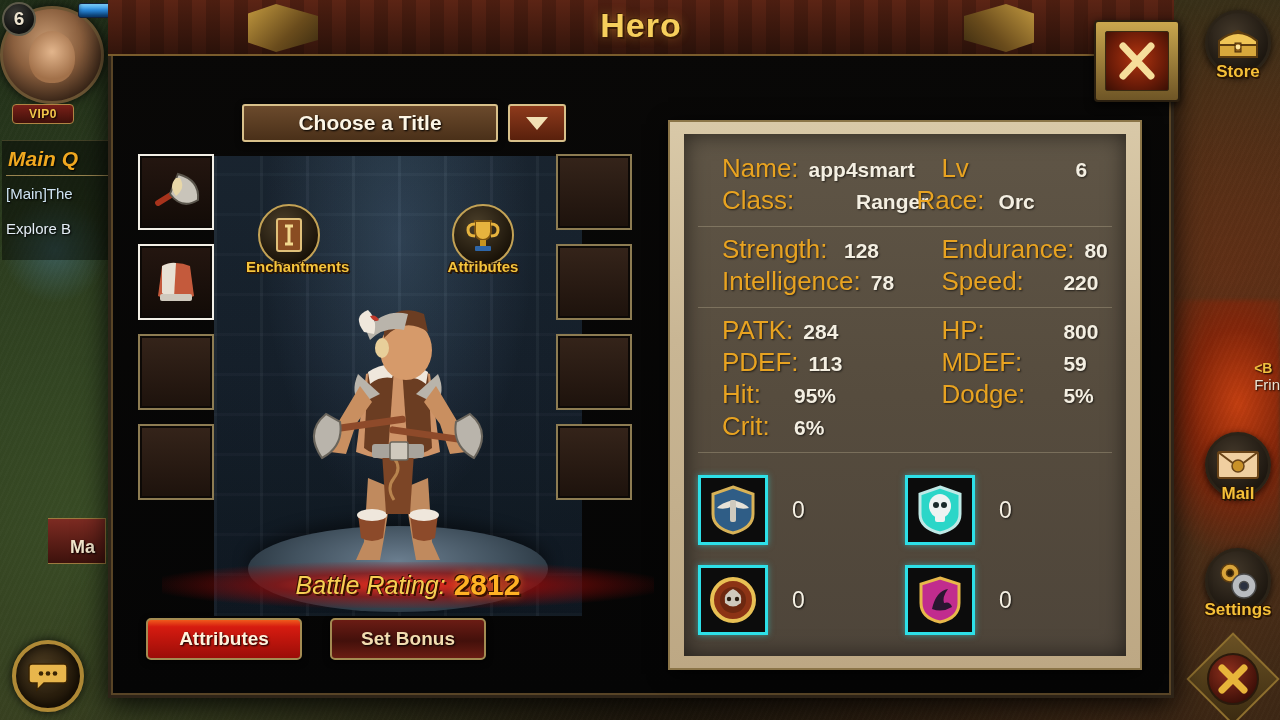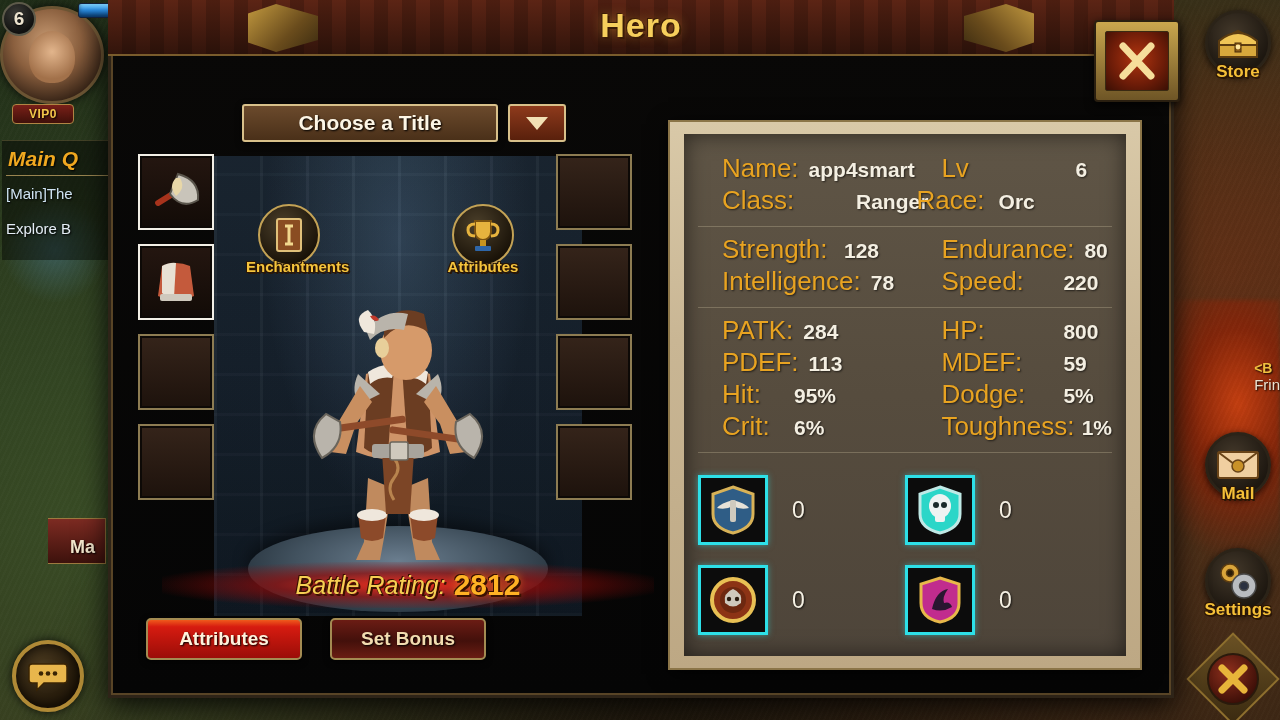--- a/index.html
+++ b/index.html
@@ -659,24 +659,20 @@
           <div class="cell c2">
               <span class="k kw-110">Dodge:</span>
               <span class="v">5%</span>
             </div>
         </div>
         <div class="stat-row">
           <div class="cell c1">
               <span class="k kw-60">Crit:</span>
               <span class="v">6%</span>
             </div>
-          <div class="cell c2">
-              <span class="k kw-110">Toughness:</span>
-              <span class="v">1%</span>
-            </div>
         </div>
       </div>
 
       <div id="medals" class="stat-group">
         <div class="medal-cell">
           <div class="medal-box">
             <svg width="48" height="52" viewBox="0 0 48 52">
               <path d="M24 3 L44 10 V30 Q44 44 24 49 Q4 44 4 30 V10 Z" fill="#2f5d86" stroke="#d8b257" stroke-width="3"></path>
               <path d="M24 16 q-12 3 -16 8 q9 2 16 -2 q7 4 16 2 q-4 -5 -16 -8 Z" fill="#e6e2d8"></path>
               <rect x="21" y="16" width="6" height="22" rx="2" fill="#cfcabe"></rect>

